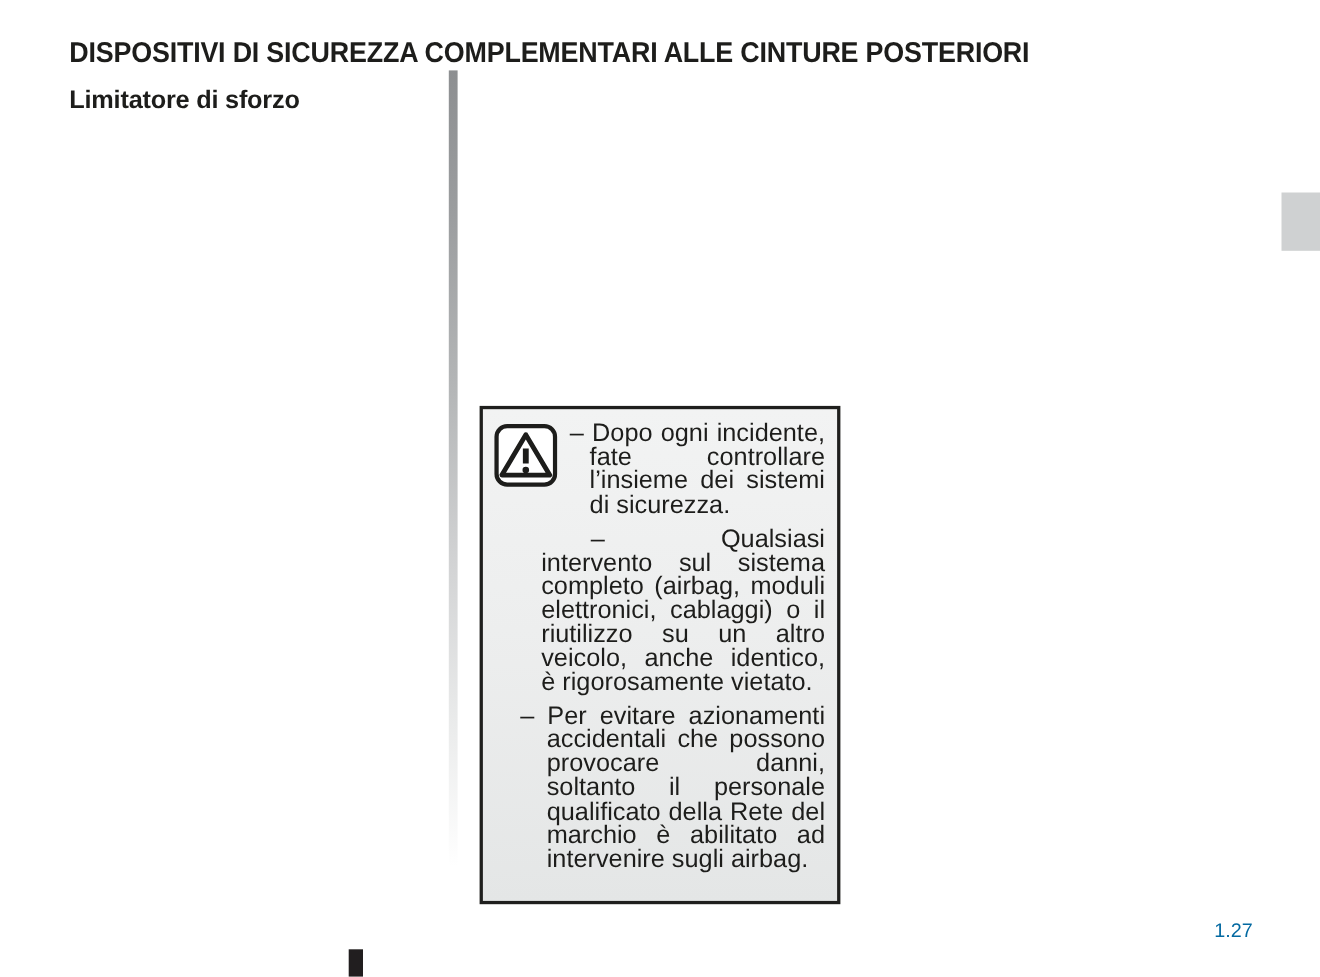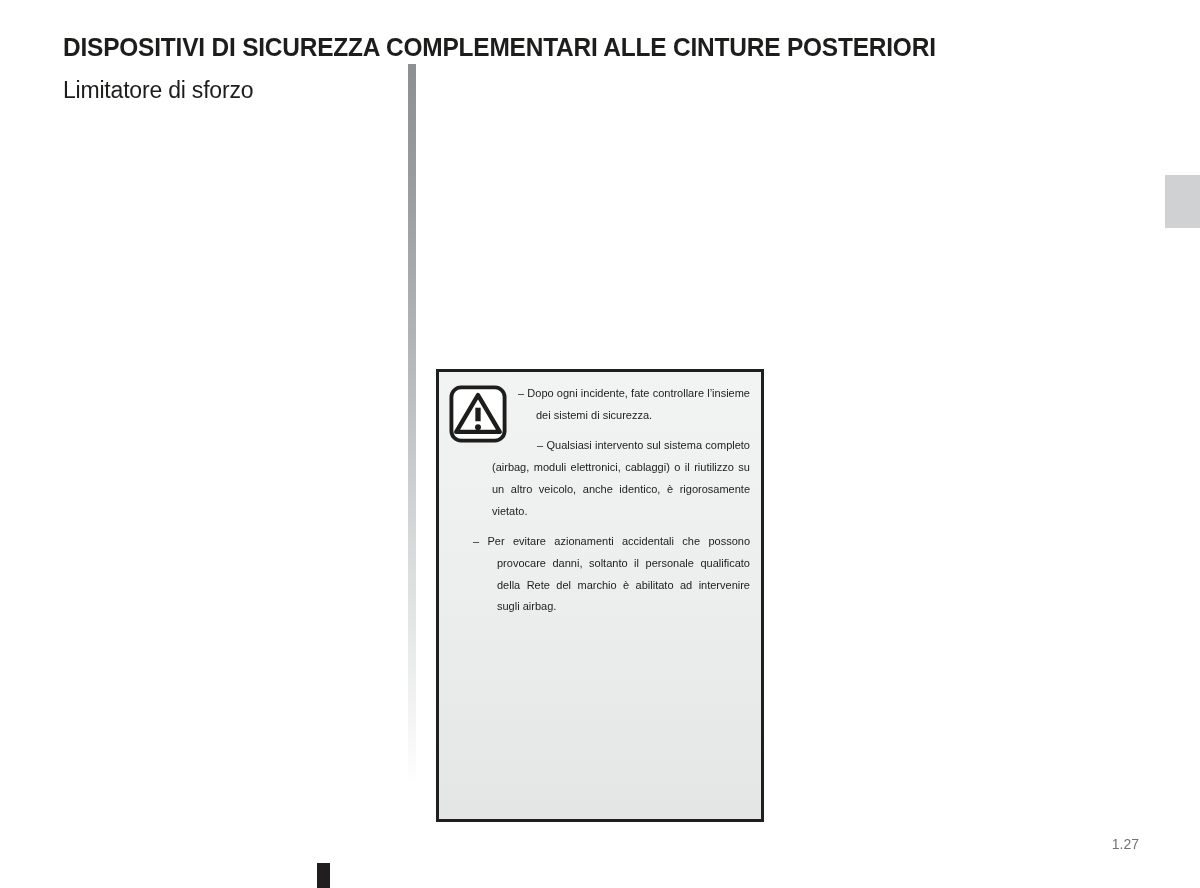--- a/index.html
+++ b/index.html
@@ -22,21 +22,21 @@
     white-space: nowrap;
     transform: scaleX(0.94);
     transform-origin: 0 50%;
     color: #1d1d1b;
   }
 
   .section-heading {
     position: absolute;
     left: 63px; top: 58px;
     font-size: 23px;
-    font-weight: normal;
+    font-weight: bold;
     letter-spacing: -0.2px;
     color: #1d1d1b;
   }
 
   .body-paragraph {
     position: absolute;
     left: 63px; top: 94px;
     width: 328px;
     font-size: 17px;
     line-height: 21.6px;
@@ -64,21 +64,21 @@
   }
   .warn-icon {
     position: absolute;
     left: 10px; top: 13px;
     width: 58px; height: 58px;
     display: block;
   }
   .warn-icon svg { display: block; width: 100%; height: 100%; }
 
   .wb-p {
-    font-size: 11px;
+    font-size: 23px;
     line-height: 21.7px;
     text-align: justify;
     margin: 0 11px 0 0;
     color: #1d1d1b;
   }
   .wb-p1 {
     margin-top: 11px;
     margin-left: 97px;
     text-indent: -18px;
   }
@@ -97,22 +97,22 @@
   .side-tab {
     position: absolute;
     right: 0; top: 175px;
     width: 35px; height: 53px;
     background: #cfd1d2;
   }
 
   .page-number {
     position: absolute;
     right: 61px; top: 836px;
-    font-size: 14px;
-    color: #737373;
+    font-size: 18px;
+    color: #0369a1;
   }
 
   .bottom-section-mark {
     position: absolute;
     left: 317px; top: 863px;
     width: 13px; height: 25px;
     background: #211e1f;
   }
 </style>
 </head>

